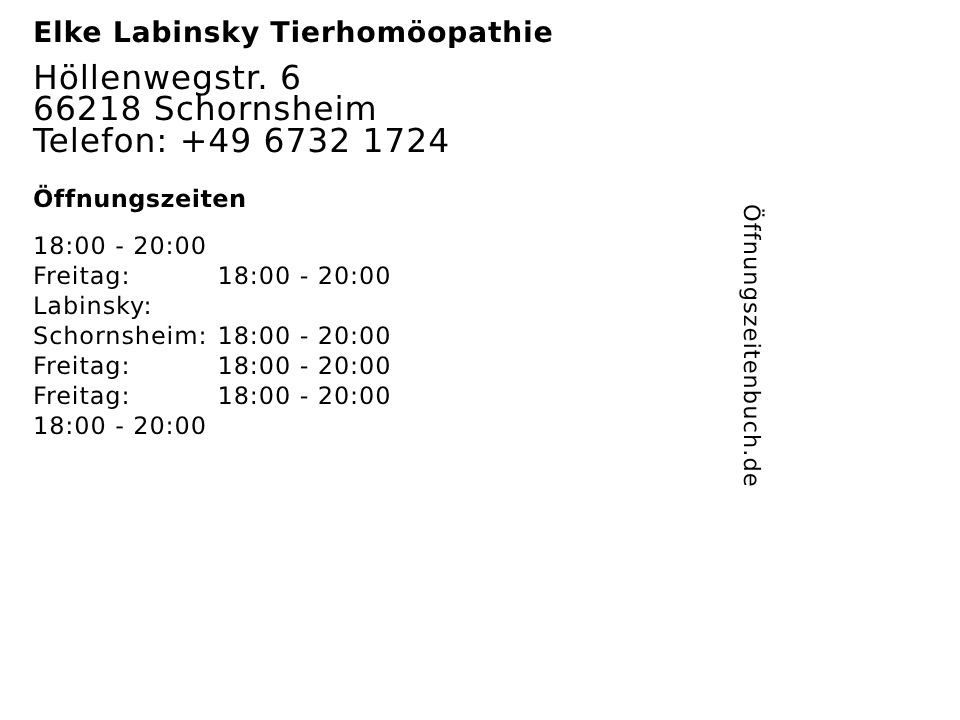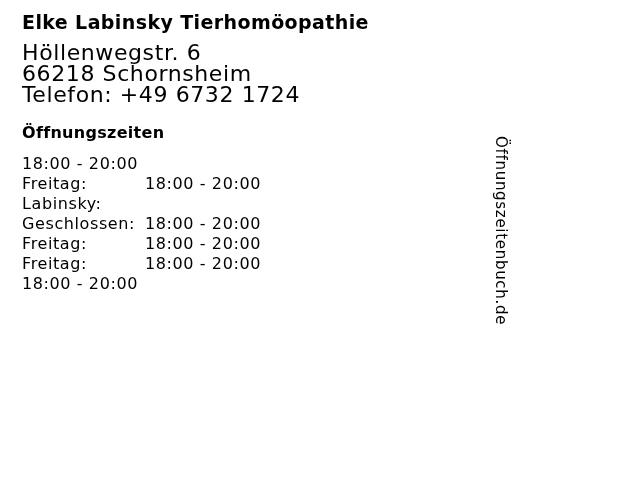--- a/index.html
+++ b/index.html
@@ -91,21 +91,21 @@
   <div class="hours-row">
     <span class="day">Freitag:</span>
     <span class="time">18:00 - 20:00</span>
   </div>
 
   <div class="hours-row">
     <span class="day">Labinsky:</span>
   </div>
 
   <div class="hours-row">
-    <span class="day">Geschlossen:</span>
+    <span class="day">Schornsheim:</span>
     <span class="time">18:00 - 20:00</span>
   </div>
 
   <div class="hours-row">
     <span class="day">Freitag:</span>
     <span class="time">18:00 - 20:00</span>
   </div>
 
   <div class="hours-row">
     <span class="day">Freitag:</span>

